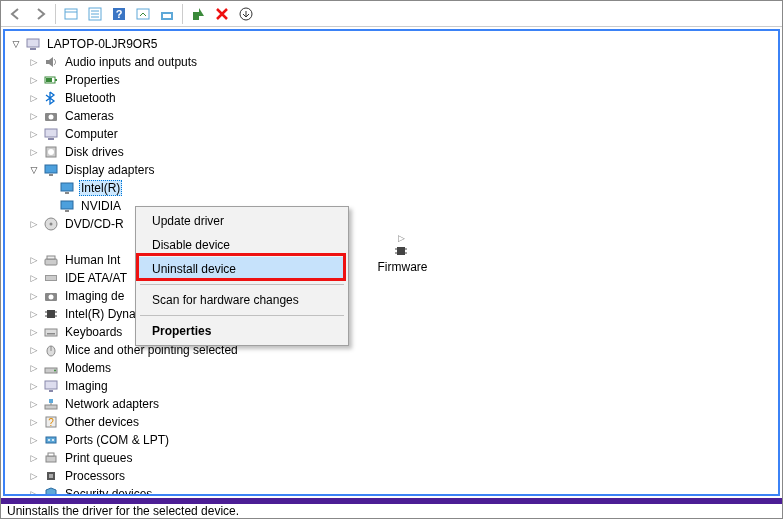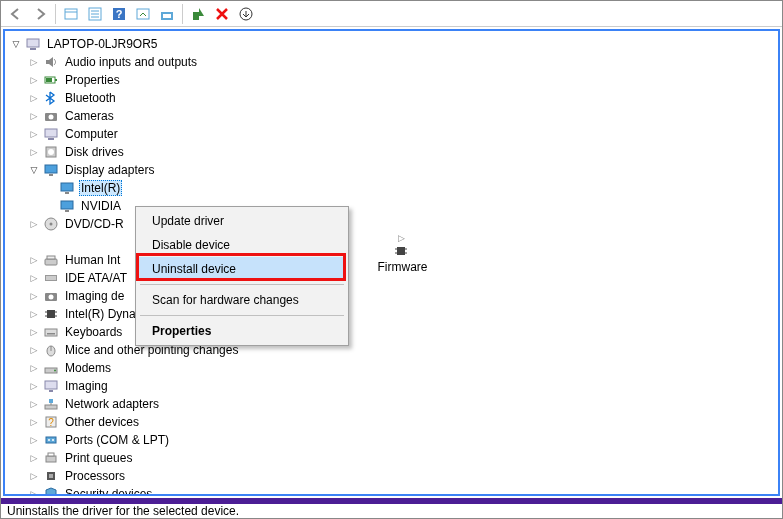--- a/index.html
+++ b/index.html
@@ -358,21 +358,21 @@
           <span class="tree-label">Keyboards</span>
         </div>
         <div class="tree-item" style="padding-left: 18px;">
           <span class="expand closed"></span>
           <span class="icon">
             <svg width="16" height="16">
               <ellipse cx="8" cy="9" rx="4" ry="5" fill="#ddd" stroke="#888"></ellipse>
               <line x1="8" y1="4" x2="8" y2="9" stroke="#888"></line>
             </svg>
           </span>
-          <span class="tree-label">Mice and other pointing changes</span>
+          <span class="tree-label">Mice and other pointing selected</span>
         </div>
         <div class="tree-item" style="padding-left: 18px;">
           <span class="expand closed"></span>
           <span class="icon">
             <svg width="16" height="16">
               <rect x="2" y="8" width="12" height="5" fill="#ccc" stroke="#888"></rect>
               <circle cx="12" cy="10.5" r="1" fill="#3a8a3a"></circle>
             </svg>
           </span>
           <span class="tree-label">Modems</span>

